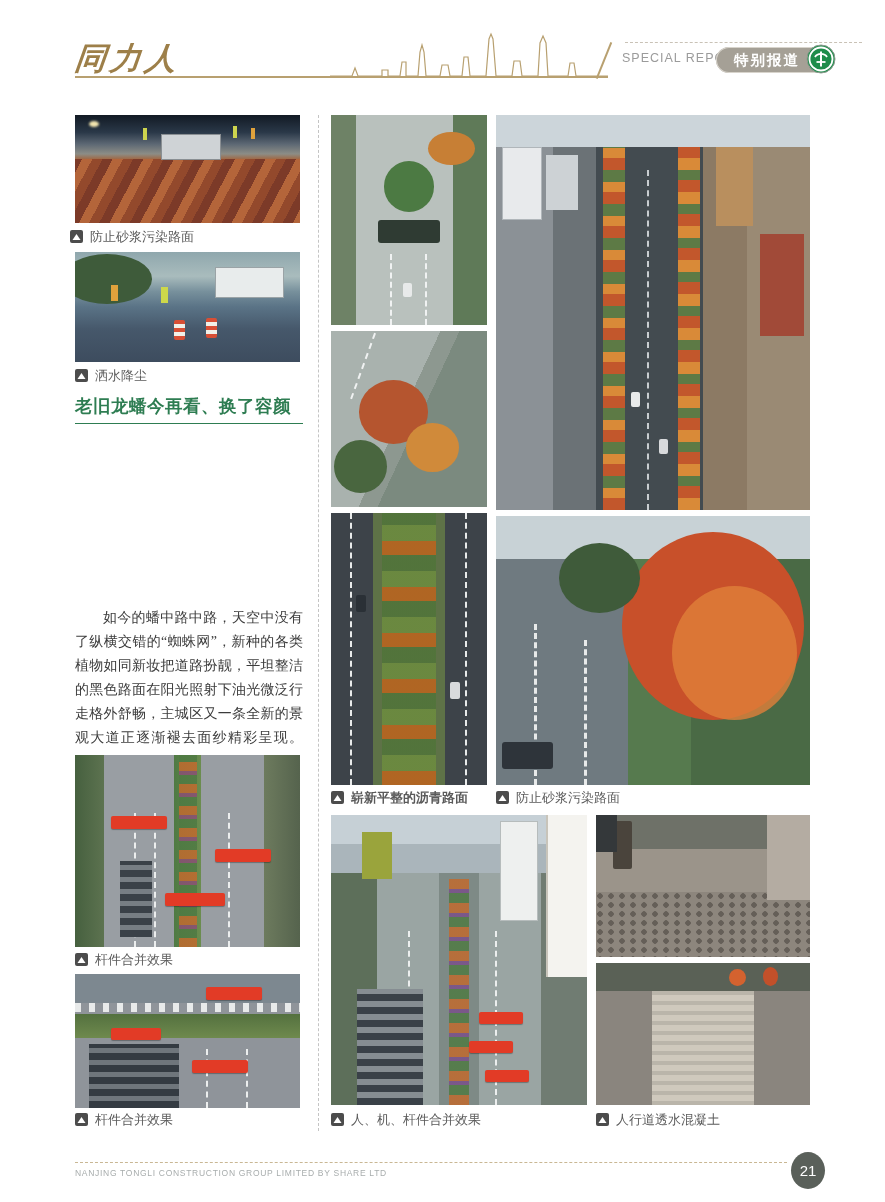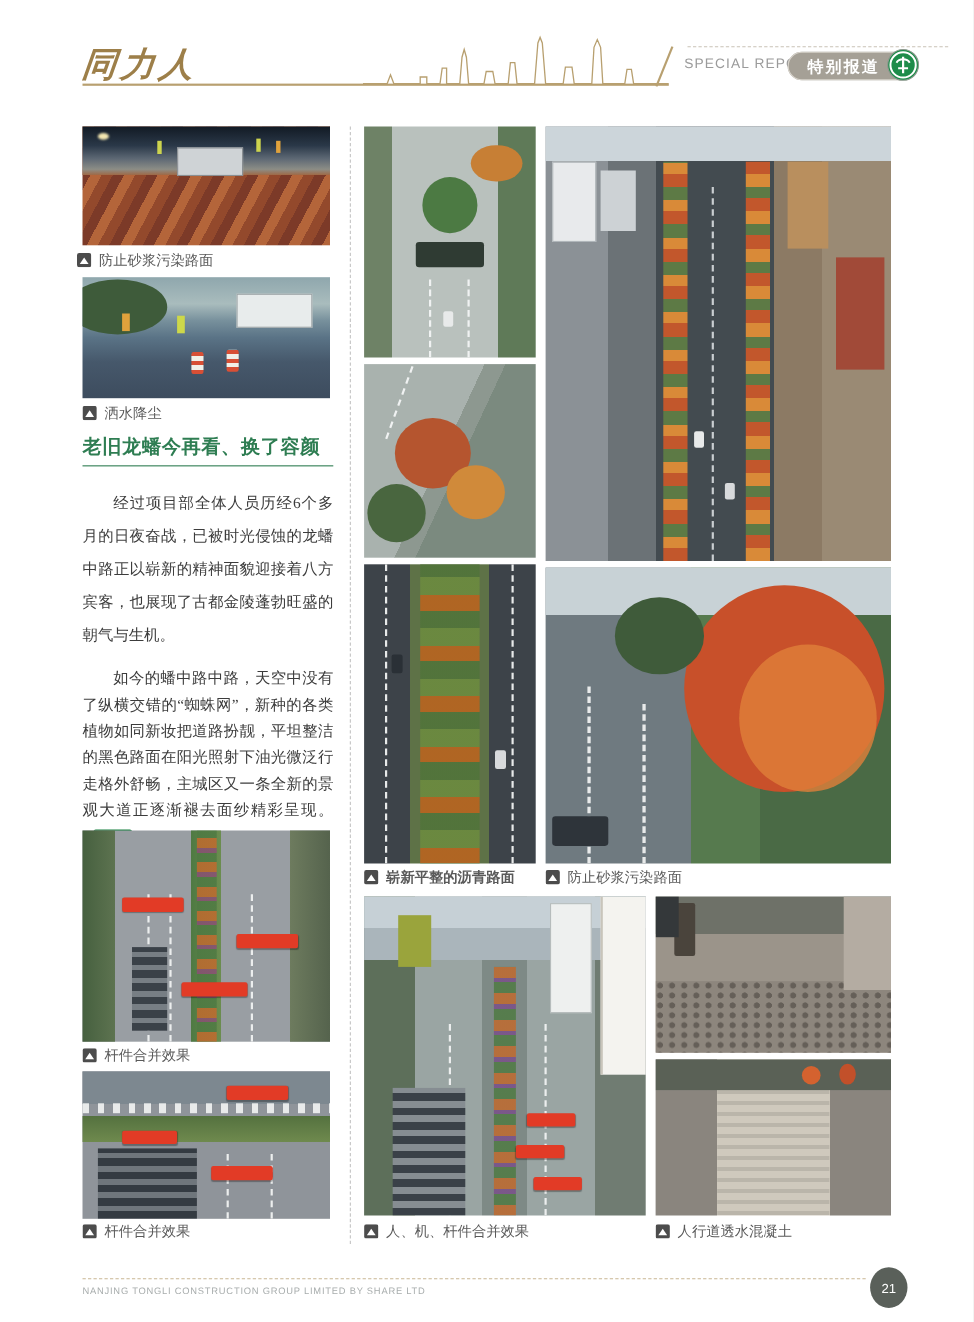--- a/index.html
+++ b/index.html
@@ -46,21 +46,21 @@
   .blob{border-radius:50%;}
   .tag{position:absolute;background:#e23b26;border-radius:2px;box-shadow:0 1px 1px rgba(0,0,0,.3);}
   
   .vdivider{position:absolute;left:318px;top:115px;height:1016px;width:0;
         border-left:1px dashed #c4c4c4;}
   .footer-line{position:absolute;left:75px;top:1162px;width:712px;height:0;
         border-top:1.5px dashed #c9b794;}
   .footer-co{position:absolute;left:75px;top:1168px;font-size:8.5px;color:#a8adad;
         letter-spacing:.7px;}
   .pageno{position:absolute;left:791px;top:1152px;width:34px;height:37px;
-        background:#5a605a;border-radius:50%;color:#fff;font-size:12px;
+        background:#5a605a;border-radius:50%;color:#fff;font-size:15px;
         display:flex;align-items:center;justify-content:center;}
 </style>
 </head>
 <body>
 
 <div class="page">
 
   <div class="logo">同力人</div>
   <svg class="skyline" width="278" height="48" viewBox="0 0 278 48">
     <path d="M0 46 L22 46 L25 38 L28 46 L52 46 L52 40 L58 40 L58 46 L70 46 L72 32 L76 32 L76 46 L88 46 L90 22 L92 15 L94 22 L96 46 L110 46 L112 35 L118 35 L120 46 L132 46 L134 27 L138 27 L140 46 L156 46 L159 9 L161 4 L163 9 L166 46 L182 46 L184 31 L190 31 L192 46 L208 46 L210 13 L213 6 L216 13 L218 46 L238 46 L240 33 L244 33 L246 46 L278 46" fill="none" stroke="#b8a070" stroke-width="1.2"></path>
@@ -112,21 +112,20 @@
     <span class="cap-icon">
       <svg width="13" height="13" viewBox="0 0 13 13">
           <rect width="13" height="13" rx="2" fill="#4c4c4c"></rect>
           <polygon points="2.5,10 6.5,4 10.5,10" fill="#ffffff"></polygon>
         </svg>
     </span>
     <span>洒水降尘</span>
   </div>
 
   <h2 class="headline" style="margin:0;">老旧龙蟠今再看、换了容颜</h2>
-  <p class="para" style="top:444px;line-height:30px;">经过项目部全体人员历经6个多月的日夜奋战，已被时光侵蚀的龙蟠中路正以崭新的精神面貌迎接着八方宾客，也展现了古都金陵蓬勃旺盛的朝气与生机。</p>
   <p class="para" style="top:606px;line-height:24px;">
     <span>如今的蟠中路中路，天空中没有了纵横交错的“蜘蛛网”，新种的各类植物如同新妆把道路扮靓，平坦整洁的黑色路面在阳光照射下油光微泛行走格外舒畅，主城区又一条全新的景观大道正逐渐褪去面纱精彩呈现。</span><span class="tlc">TLC</span>
   </p>
 
   <div class="photo" style="left:75px;top:755px;width:225px;height:192px;background-color:#999ea3;
               background-image:linear-gradient(90deg,#46603f 0%,#5d7350 13%,rgba(0,0,0,0) 13%),
               linear-gradient(270deg,#55634d 0%,#6d7b5e 16%,rgba(0,0,0,0) 16%),
               linear-gradient(90deg,rgba(0,0,0,0) 44%,#4f7a43 44%,#6b8d4f 56%,rgba(0,0,0,0) 56%);">
     <i style="left:46%;top:0;width:8%;height:100%;background:repeating-linear-gradient(0deg,#c06a2e 0 9px,#4f7a43 9px 18px,#8a4f74 18px 22px);opacity:.85;"></i>
     <i style="left:26%;top:30%;height:70%;border-left:2px dashed #eceeee;"></i>

